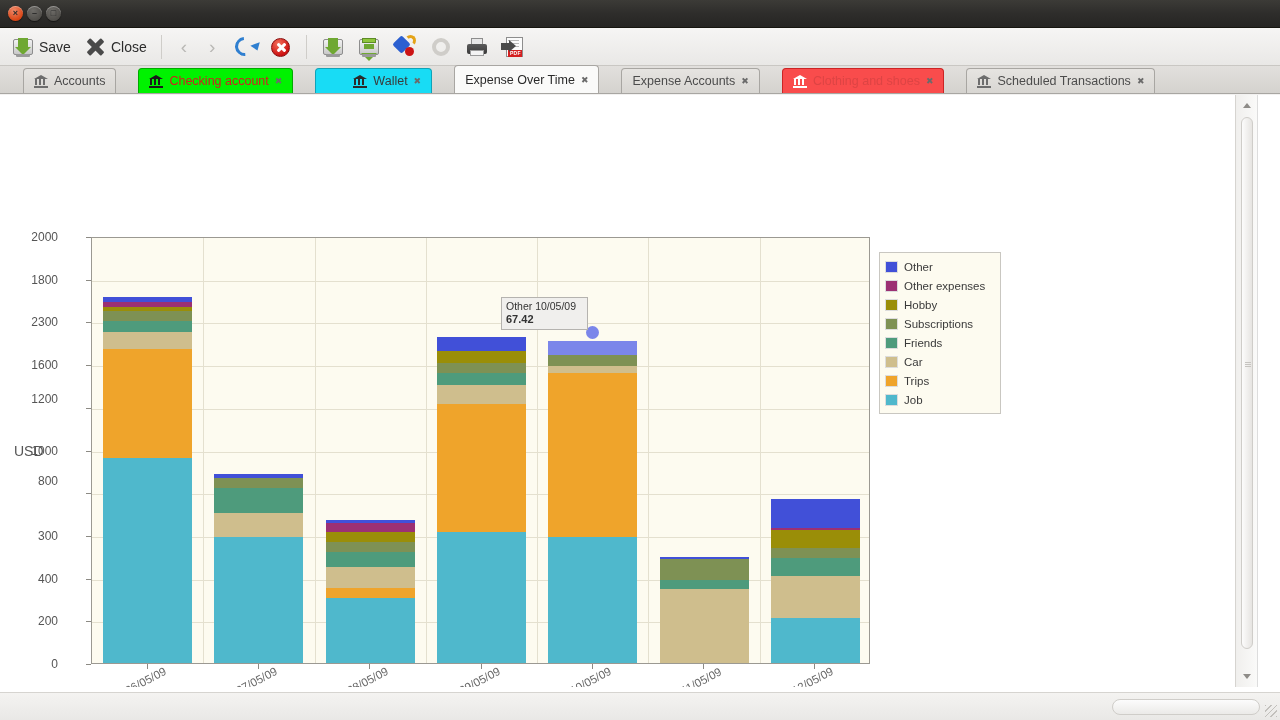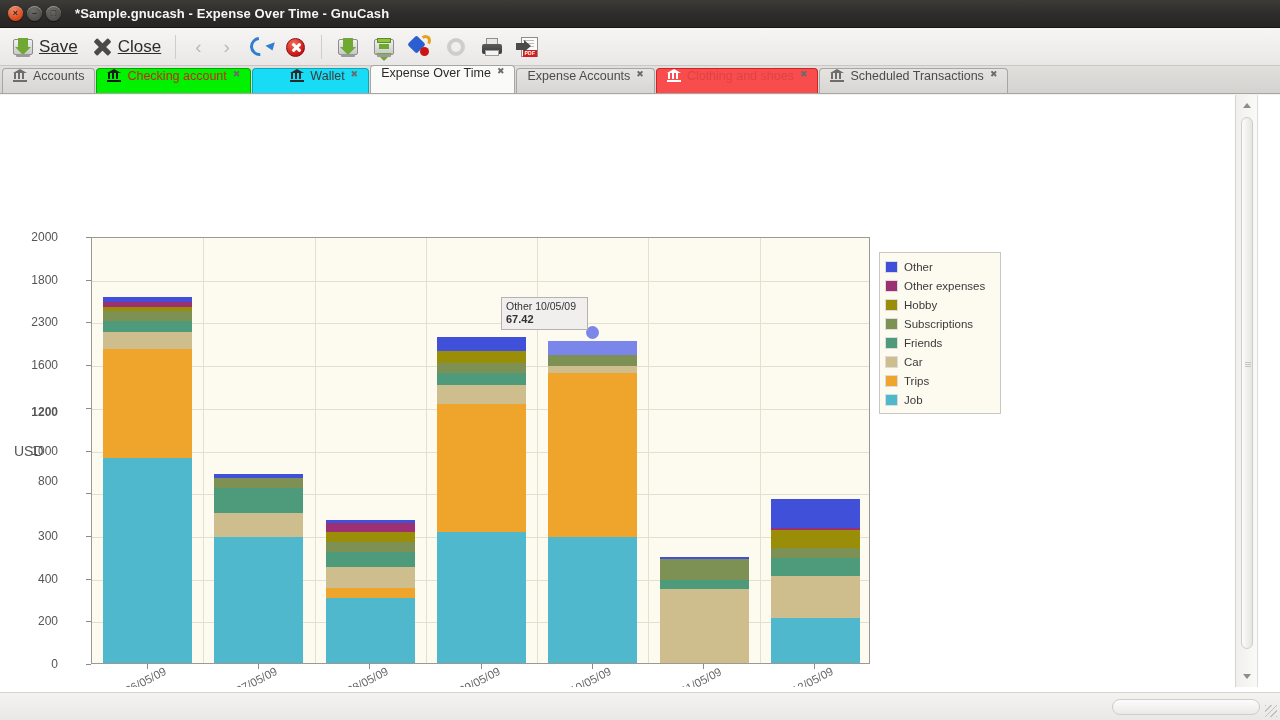--- a/index.html
+++ b/index.html
@@ -33,21 +33,21 @@
 
   
   #toolbar {
     height: 38px; width: 100%;
     background: linear-gradient(to bottom, #f6f5f4 0%, #e9e8e6 100%);
     border-bottom: 1px solid #c9c7c3;
     display: flex; align-items: center; padding: 0 6px; gap: 2px;
   }
   .tbitem { display: flex; align-items: center; gap: 4px; padding: 2px 5px;
             border-radius: 3px; cursor: default; }
-  .tblabel { font-size: 17px; color: #2c2c2c; text-decoration: underline; }
+  .tblabel { font-size: 14px; color: #2c2c2c; }
   .tbsep { width: 1px; height: 24px; background: #cfcdc9; margin: 0 7px; }
   .icn { width: 24px; height: 24px; position: relative; display: inline-block; }
 
   
   .drive-body { position:absolute; left:2px; top:4px; width:20px; height:16px;
     border-radius:2px; background:linear-gradient(to bottom,#f2f2f2,#c9c9c9);
     border:1px solid #8d8d8d; }
   .drive-slot { position:absolute; left:5px; bottom:2px; width:14px; height:3px;
     background:#9a9a9a; border-radius:1px; }
   .arrow-dn { position:absolute; left:7px; top:3px; width:10px; height:10px;
@@ -120,26 +120,26 @@
     border-left:7px solid #4a4a4a; }
 
   
   #tabstrip {
     height: 28px; width: 100%;
     background: linear-gradient(to bottom,#e2e0dd,#d4d2ce);
     border-bottom: 1px solid #a8a6a2;
     display: flex; align-items: flex-end; padding-left: 2px;
   }
   .tab {
-    height: 25px; display: flex; gap: 6px;
+    height: 25px; display: flex; align-items: center; gap: 6px;
     padding: 0 10px; font-size: 12.5px; color: #4c4c4c;
     background: linear-gradient(to bottom,#e6e4e1,#d8d6d2);
     border: 1px solid #a8a6a2; border-bottom: none;
     border-radius: 4px 4px 0 0; margin-right: 1px; cursor: default;
-    position: relative; white-space: nowrap;
+    position: relative; white-space: nowrap; margin-left: 21px;
   }
   .tab.active {
     height: 28px; background: #fafaf9; color: #2a2a2a;
     border-color: #a8a6a2; z-index: 3;
   }
   .tab .tabclose { font-size: 9px; color: #6b6b6b; }
   .tab.tab-green { background:#00f200; color:#d02020; border-color:#0a0; }
   .tab.tab-cyan  { background:#18dcf5; color:#3a3a3a; border-color:#0fa3b8;padding-left:37px; }
   .tab.tab-red   { background:#f94c4c; color:#d44; border-color:#cc2424; }
   .bank-ico { width:14px; height:13px; position:relative; display:inline-block; }
@@ -238,21 +238,20 @@
     <div class="wbtn wbtn-close">
       <span>×</span>
     </div>
     <div class="wbtn wbtn-min">
       <span>–</span>
     </div>
     <div class="wbtn wbtn-max">
       <span>□</span>
     </div>
   </div>
-  <div id="window-title">*Sample.gnucash - Expense Over Time - GnuCash</div>
 </div>
 
 <div id="toolbar">
 
   <div class="tbitem">
     <span class="icn">
       <span class="drive-body"></span>
         <span class="arrow-dn"></span>
         <span class="drive-slot"></span>
     </span>
@@ -405,21 +404,21 @@
         <div class="ytick-lbl" style="top: 526.3px; right: 1199px;">200</div>
         <div class="ytick-mark" style="top: 526.3px; left: 86px;"></div>
         <div class="ytick-lbl" style="top: 483.6px; right: 1199px;">400</div>
         <div class="ytick-mark" style="top: 483.6px; left: 86px;"></div>
         <div class="ytick-lbl" style="top: 440.9px; right: 1199px;">300</div>
         <div class="ytick-mark" style="top: 440.9px; left: 86px;"></div>
         <div class="ytick-lbl" style="top: 386px; right: 1199px;">800</div>
         <div class="ytick-mark" style="top: 398.2px; left: 86px;"></div>
         <div class="ytick-lbl" style="top: 355.5px; right: 1199px;">1000</div>
         <div class="ytick-mark" style="top: 355.5px; left: 86px;"></div>
-        <div class="ytick-lbl" style="top: 317px; right: 1199px; font-weight: bold;">1200</div>
+        <div class="ytick-lbl" style="top: 304px; right: 1199px;">1200</div>
         <div class="ytick-mark" style="top: 312.8px; left: 86px;"></div>
         <div class="ytick-lbl" style="top: 270.1px; right: 1199px;">1600</div>
         <div class="ytick-mark" style="top: 270.1px; left: 86px;"></div>
         <div class="ytick-lbl" style="top: 227.4px; right: 1199px;">2300</div>
         <div class="ytick-mark" style="top: 227.4px; left: 86px;"></div>
         <div class="ytick-lbl" style="top: 184.7px; right: 1199px;">1800</div>
         <div class="ytick-mark" style="top: 184.7px; left: 86px;"></div>
         <div class="ytick-lbl" style="top: 142px; right: 1199px;">2000</div>
         <div class="ytick-mark" style="top: 142px; left: 86px;"></div>
       </div>

